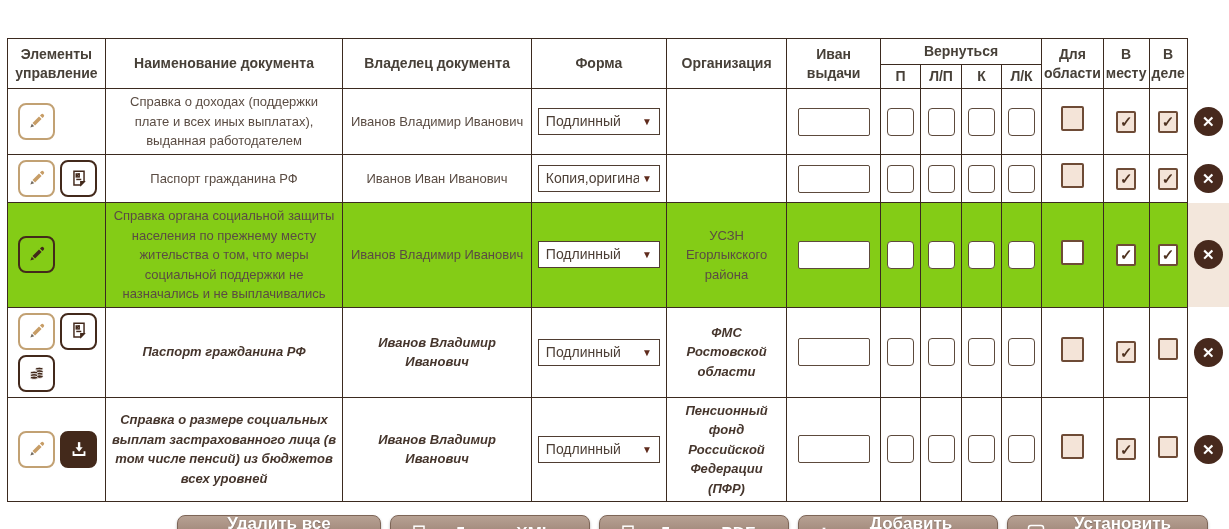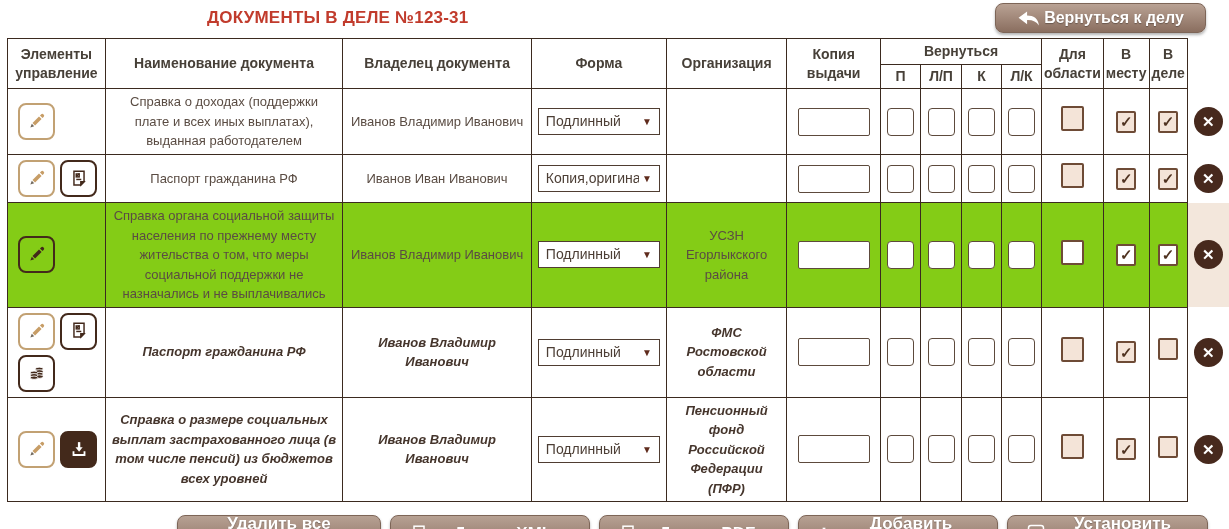--- a/index.html
+++ b/index.html
@@ -76,29 +76,20 @@
   .fbtn.w1 { width:204px; } .fbtn.w2 { width:200px; } .fbtn.w3 { width:190px; }
   .fbtn.w4 { width:200px; } .fbtn.w5 { width:201px; }
   .fbtn.w2 .flabel, .fbtn.w3 .flabel, .fbtn.w4 .flabel { padding-left:40px; }
   .fbtn.w5 .flabel { padding-left:44px; }
   .btn-plus { font-size:24px; font-weight:bold; line-height:1; }
 </style>
 </head>
 <body>
 
 <div class="topbar">
-  <div class="page-title">ДОКУМЕНТЫ В ДЕЛЕ №123-31</div>
-  <button class="back-btn">
-    <span class="bicon">
-      <svg width="25" height="17" viewBox="0 0 26 18">
-          <path d="M11.5 1.5 L2.5 8.2 L11.5 15 V10.6 C17.5 10.4 21.5 12.3 24 16.5 C23.3 8.6 18.4 5.9 11.5 5.8 Z" fill="#fff"></path>
-        </svg>
-    </span>
-    <span class="blabel">Вернуться к делу</span>
-  </button>
 </div>
 
 <table class="docs">
   <colgroup>
     <col style="width:98px">
       <col style="width:240px">
       <col style="width:191px">
     <col style="width:131px">
       <col style="width:121px">
       <col style="width:94px">
@@ -111,21 +102,21 @@
       <col style="width:38px">
       <col style="width:42px">
   </colgroup>
   <thead>
     <tr style="height:26px">
       <th rowspan="2">Элементы управление</th>
       <th rowspan="2">Наименование документа</th>
       <th rowspan="2">Владелец документа</th>
       <th rowspan="2">Форма</th>
       <th rowspan="2">Организация</th>
-      <th rowspan="2">Копия выдачи</th>
+      <th rowspan="2">Иван выдачи</th>
       <th colspan="4">Вернуться</th>
       <th rowspan="2">Для области</th>
       <th rowspan="2">В месту</th>
       <th rowspan="2">В деле</th>
       <th rowspan="2" class="th-del"></th>
     </tr>
     <tr style="height:24px">
       <th>П</th>
       <th>Л/П</th>
       <th>К</th>

